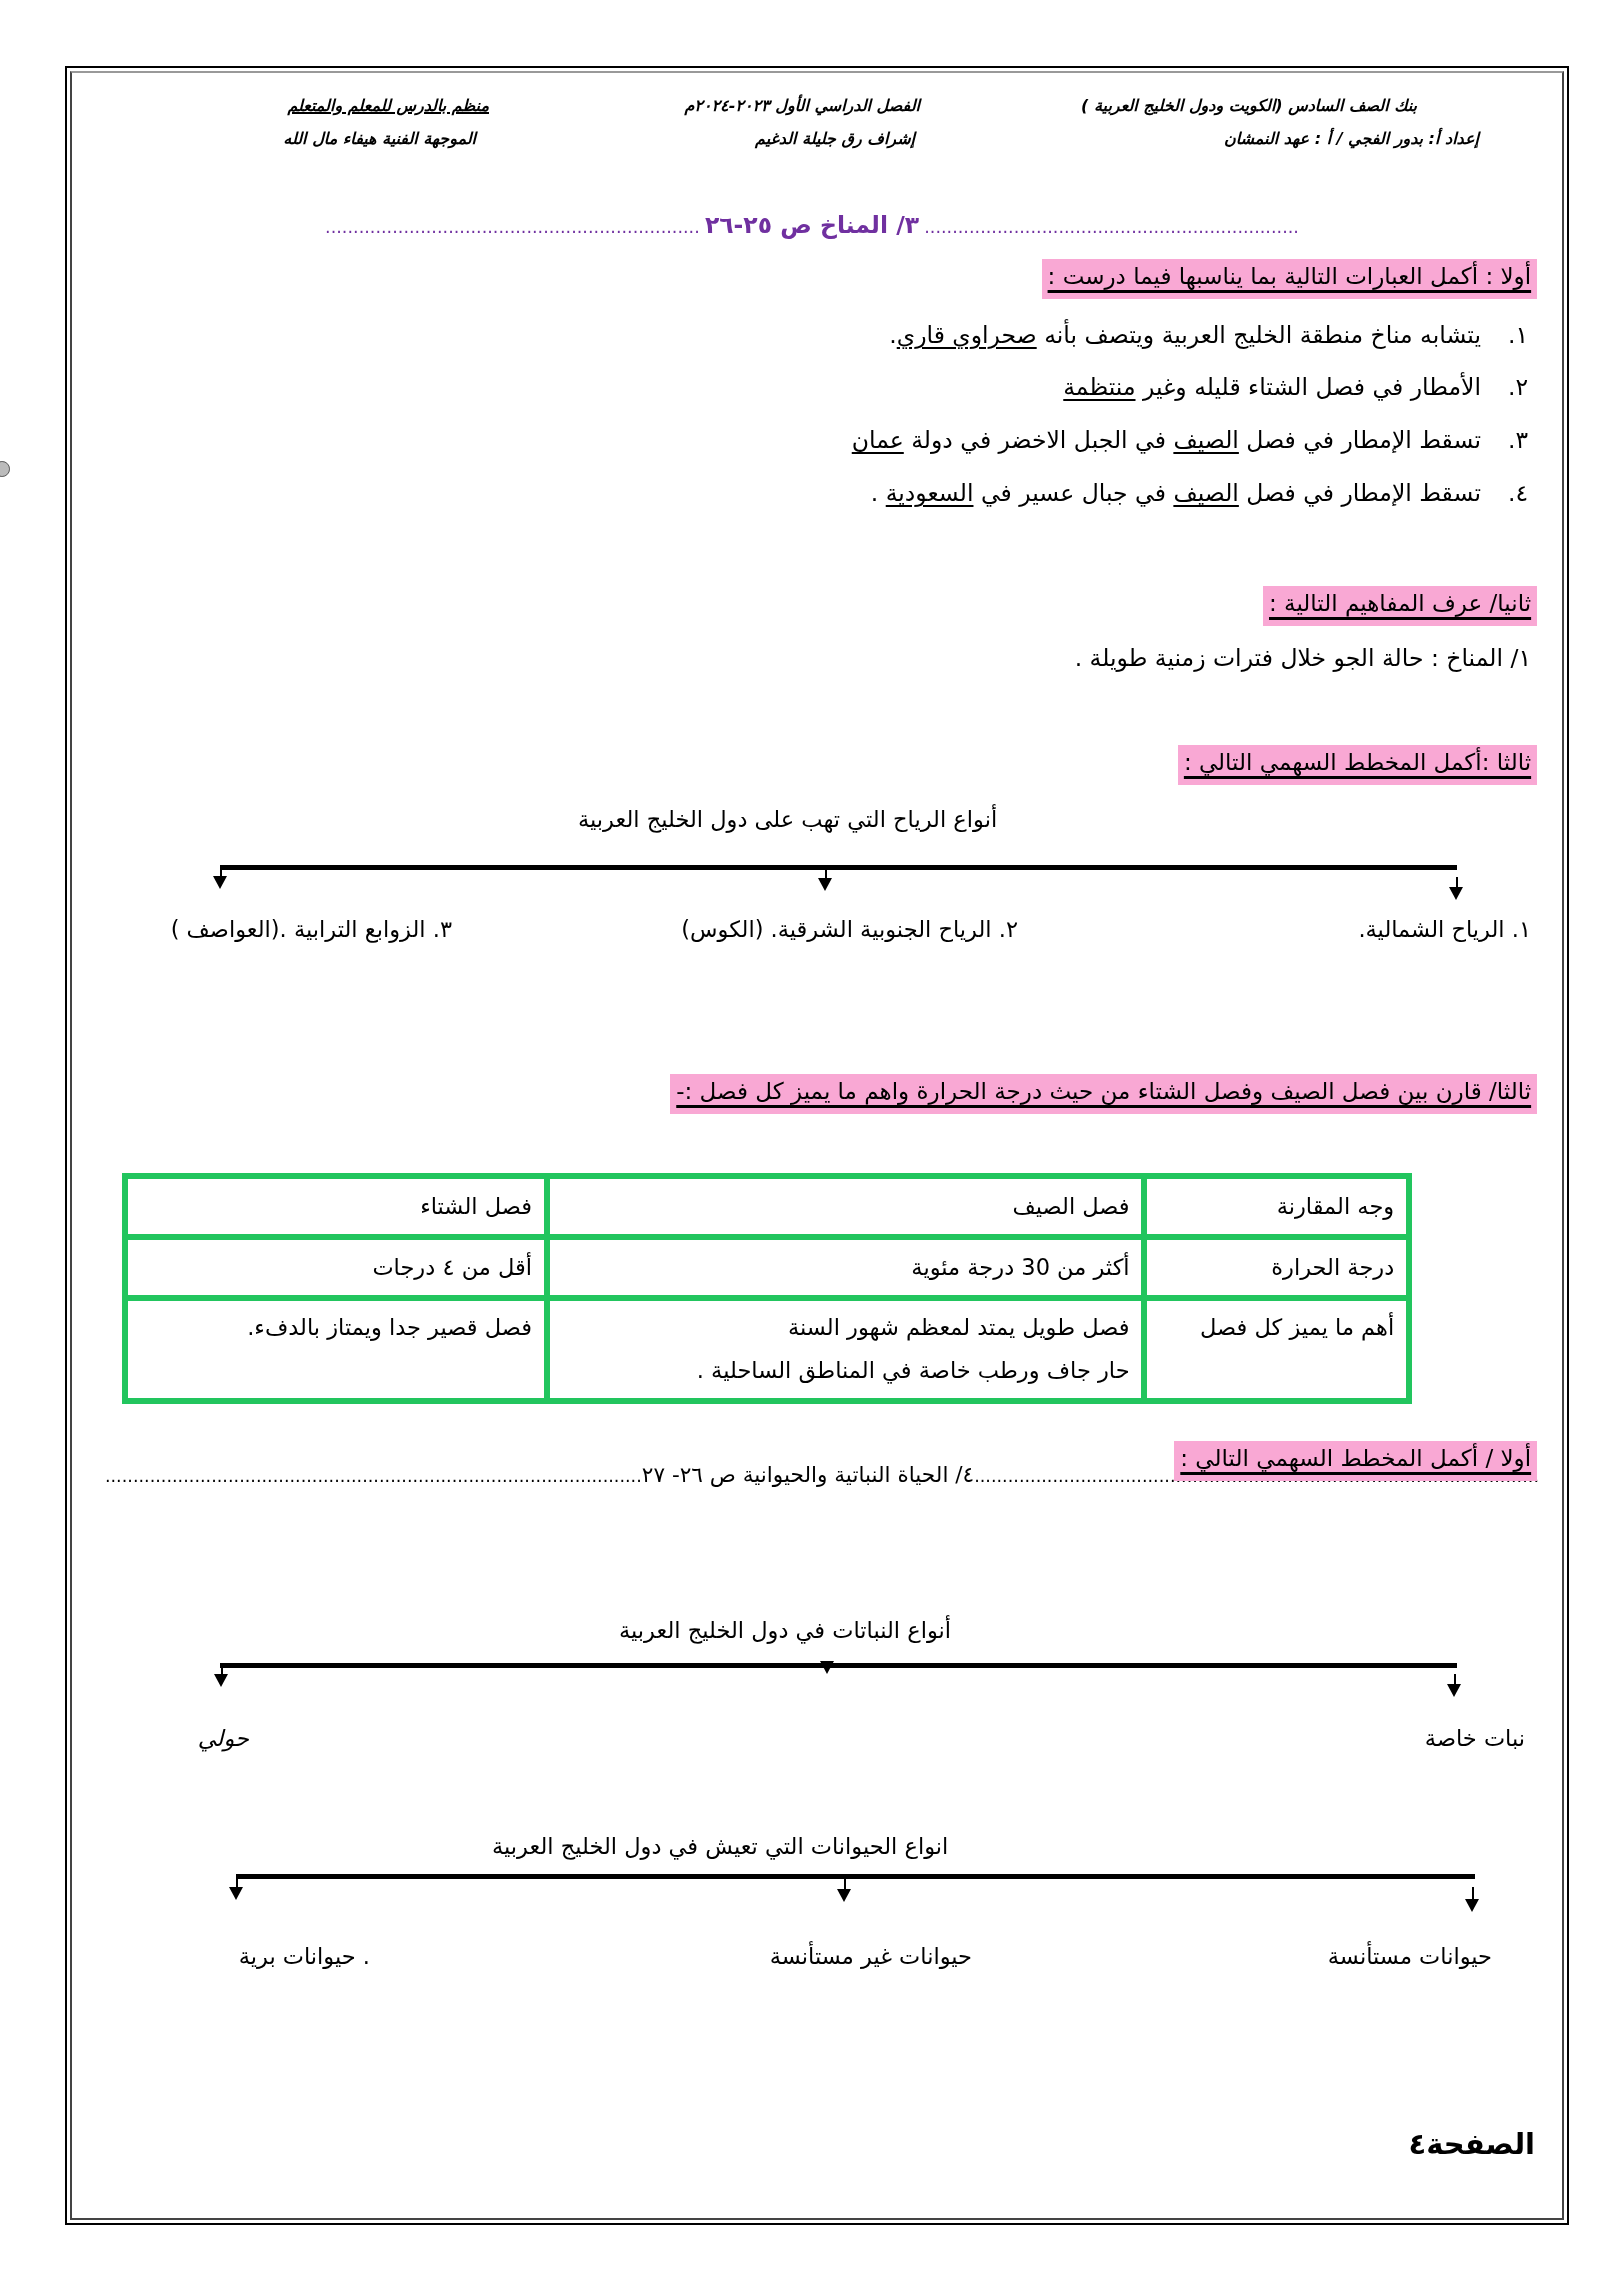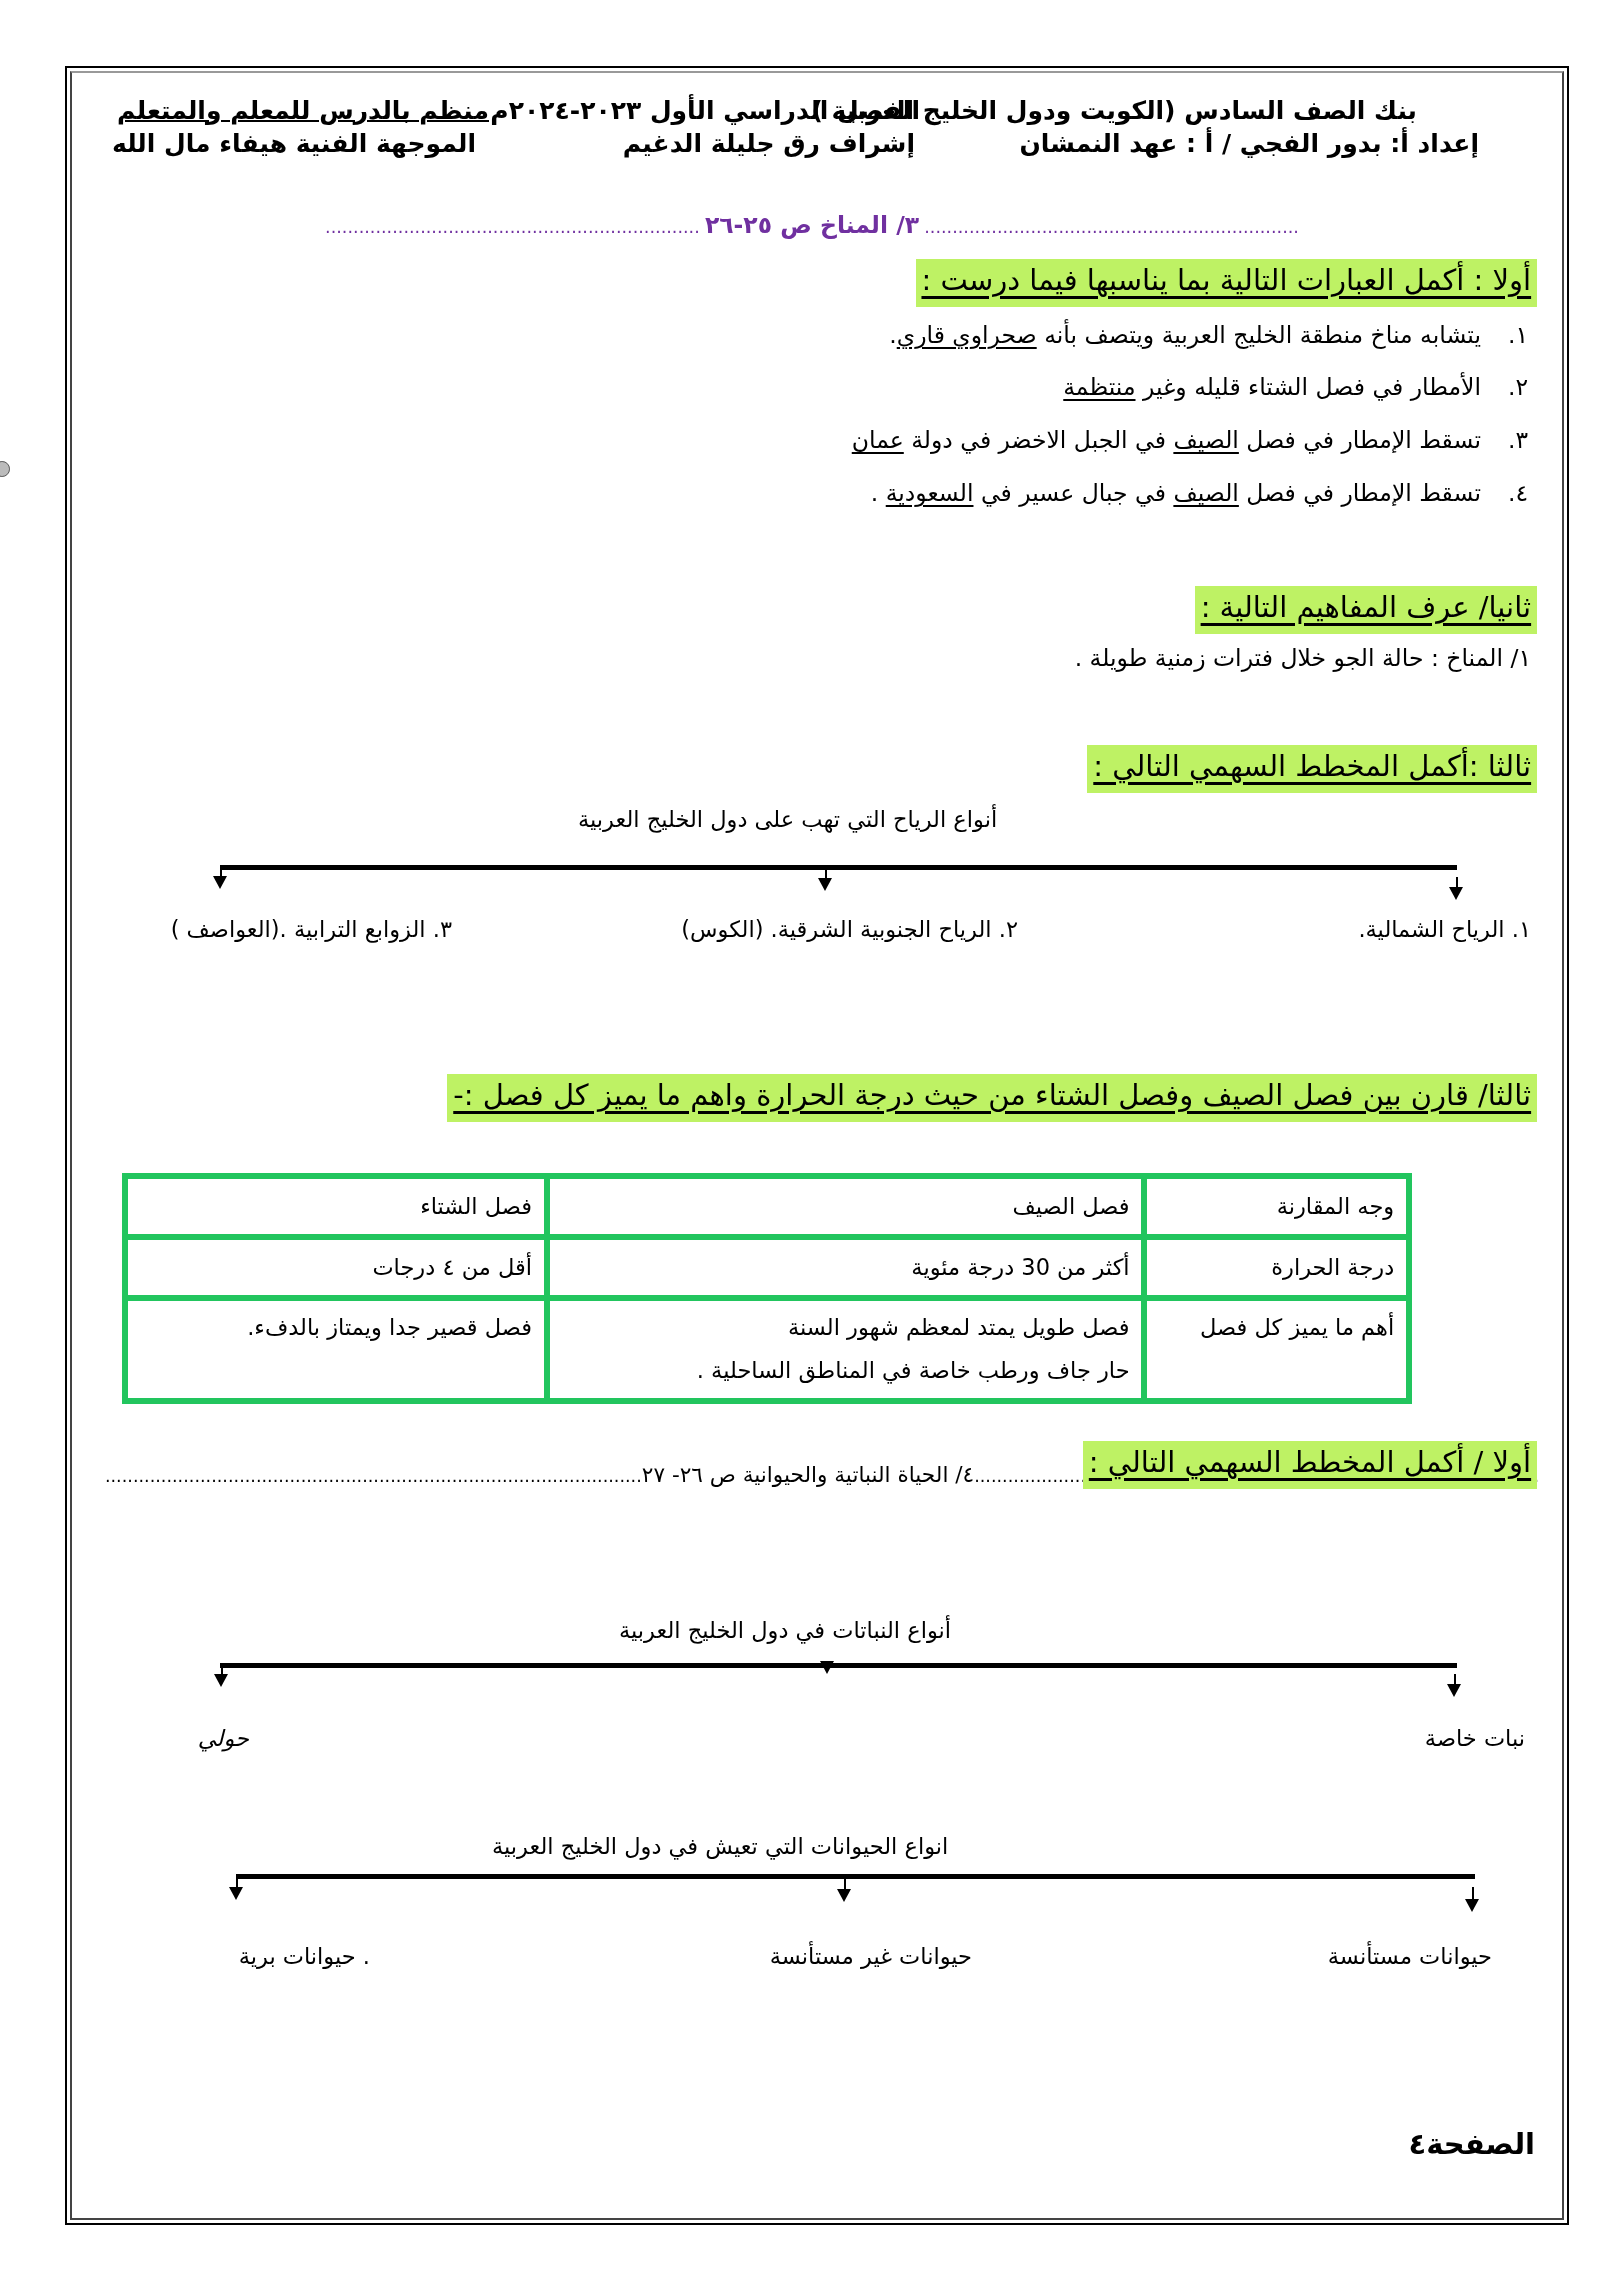--- a/index.html
+++ b/index.html
@@ -10,30 +10,30 @@
   .frame {
     position: absolute; left: 65px; top: 66px; width: 1504px; height: 2159px;
     border: 2px solid #000; box-sizing: border-box;
   }
   .frame-inner {
     position: absolute; left: 2.9px; top: 2.9px; right: 2.9px; bottom: 2.9px;
     border-left: 2.9px solid #444; border-right: 2.9px solid #444;
     border-top: 2px solid #999; border-bottom: 2px solid #444;
   }
   .abs { position: absolute; white-space: nowrap; direction: rtl; }
-  .hdr { font-size: 25px; font-weight: bold; letter-spacing: -0.5px; }
+  .hdr { font-size: 16px; font-weight: bold; letter-spacing: -0.5px; font-style: italic; }
   .hdr.u { text-decoration: underline; text-decoration-thickness: 2px; }
   .sec-title {
     font-size: 23.5px; font-weight: bold; color: #7030a0;
   }
   .dots { color: #7030a0; font-size: 17.6px; letter-spacing: -1px; }
   .dots.black { color: #000; }
   .q-head {
-    background: #bef264; padding: 3.9px 5.9px 9.8px 5.9px;
-    font-size: 29px; text-decoration: underline; text-decoration-thickness: 2.9px;
+    background: #f9a8d4; padding: 3.9px 5.9px 9.8px 5.9px;
+    font-size: 23px; text-decoration: underline; text-decoration-thickness: 2.9px;
     text-underline-offset: 5.9px;
   }
   .line-item { font-size: 23.5px; }
   .line-item .num { display: inline-block; width: 47px; }
   .ans { text-decoration: underline; text-decoration-thickness: 2px; text-underline-offset: 3.9px; }
   .diag-title { font-size: 22.5px; }
   .diag-label { font-size: 22.5px; }
   .hline { position: absolute; height: 4.9px; background: #000; }
   .arrow {
     position: absolute; width: 0; height: 0;

